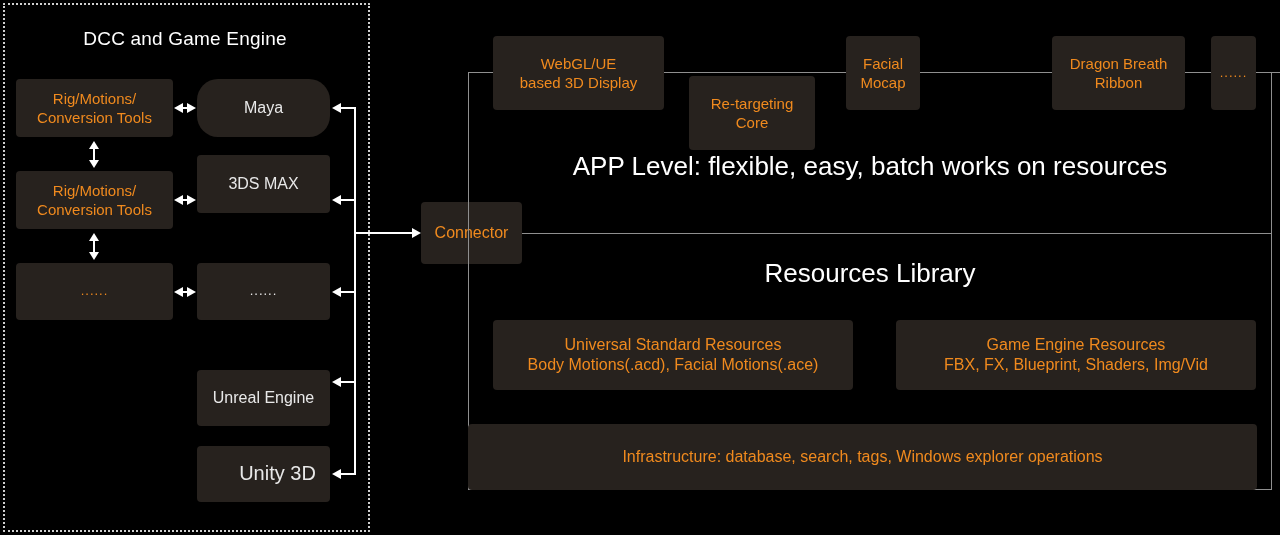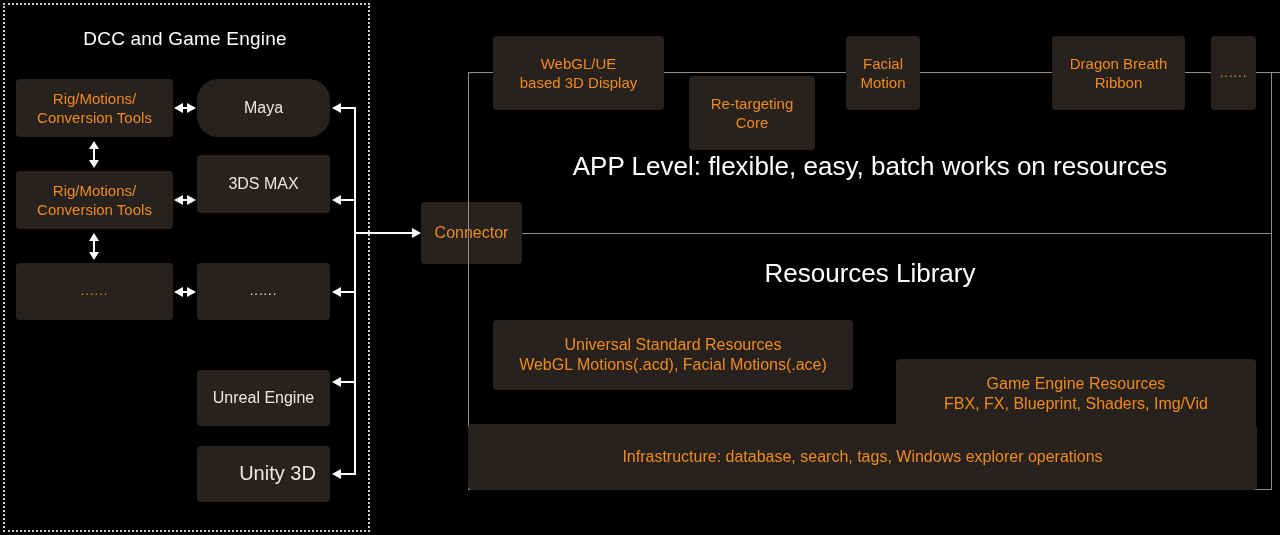--- a/index.html
+++ b/index.html
@@ -201,33 +201,33 @@
     <div class="hline thinline" style="left:468px; top:489px; width:804px;"></div>
   </div>
 
   <div class="box box-orange" style="left:493px; top:36px; width:171px; height:74px; font-size:15px;">WebGL/UE
 based 3D Display</div>
 
   <div class="box box-orange" style="left:689px; top:36px; width:126px; height:74px; font-size:15px;margin-top:40px;">Re-targeting
 Core</div>
 
   <div class="box box-orange" style="left:846px; top:36px; width:74px; height:74px; font-size:15px;">Facial
-Motion</div>
+Mocap</div>
 
 
   <div class="box box-orange" style="left:1052px; top:36px; width:133px; height:74px; font-size:15px;">Dragon  Breath
 Ribbon</div>
 
   <div class="box box-orange dots" style="left:1211px; top:36px; width:45px; height:74px; font-size:13px;">......</div>
 
   <div class="panel-label" style="left:468px; top:151px; width:804px; font-size:26px;">APP Level: flexible, easy, batch works on resources</div>
 
   <div class="panel-label" style="left:468px; top:258px; width:804px; font-size:26px;">Resources Library</div>
 
   <div class="box box-orange" style="left:493px; top:320px; width:360px; height:70px; font-size:16px;">Universal Standard Resources
-WebGL Motions(.acd), Facial Motions(.ace)</div>
-
-  <div class="box box-orange" style="left:896px; top:320px; width:360px; height:70px; font-size:16px;margin-top:39px;">Game Engine Resources
+Body Motions(.acd), Facial Motions(.ace)</div>
+
+  <div class="box box-orange" style="left:896px; top:320px; width:360px; height:70px; font-size:16px;">Game Engine Resources
 FBX, FX, Blueprint, Shaders, Img/Vid</div>
 
   <div class="box box-orange" style="left:468px; top:424px; width:789px; height:66px; font-size:16px;">Infrastructure: database, search, tags, Windows explorer operations</div>
 
 </div>
 
 </body></html>

